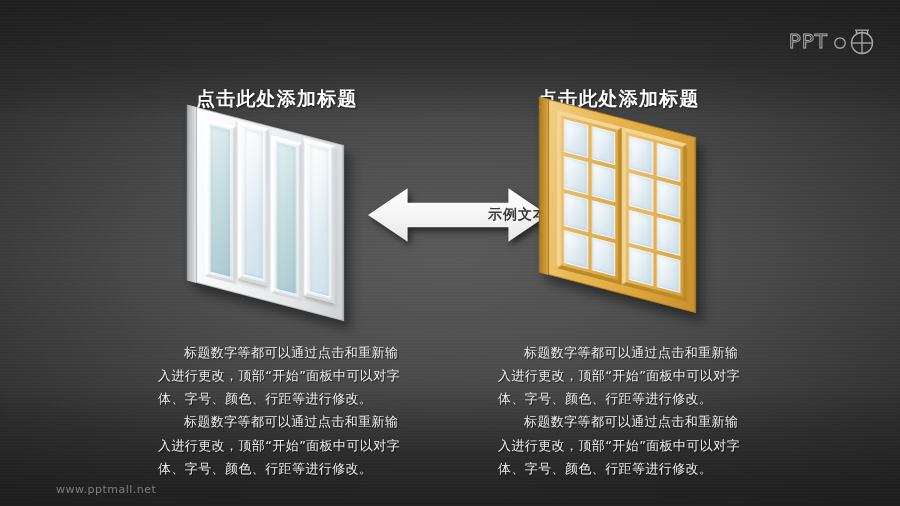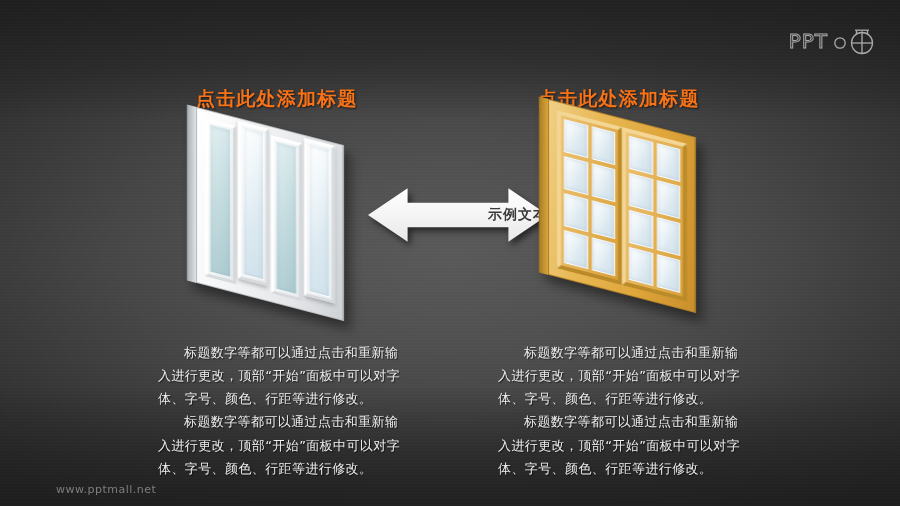--- a/index.html
+++ b/index.html
@@ -72,21 +72,21 @@
     line-height: 1;
     font-family: "DejaVu Sans", "Liberation Sans", sans-serif;
   }
 
   
   .title {
     position: absolute;
     top: 86px;
     font-size: 19px;
     font-weight: bold;
-    color: #f97316;
+    color: #ffffff;
     letter-spacing: 1.2px;
     text-shadow: 1px 1px 2px rgba(0,0,0,0.65);
     white-space: nowrap;
   }
   #title-left  { left: 196px; }
   #title-right { left: 538px; }
 
   
   .arrow-wrap {
     position: absolute;

